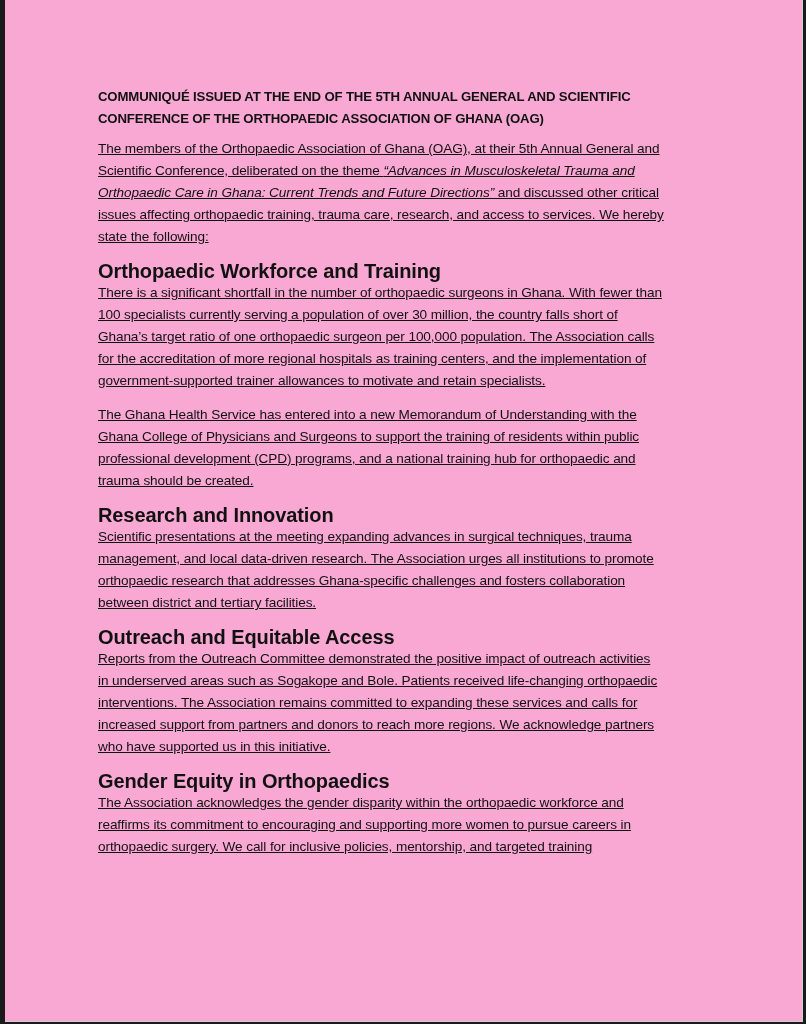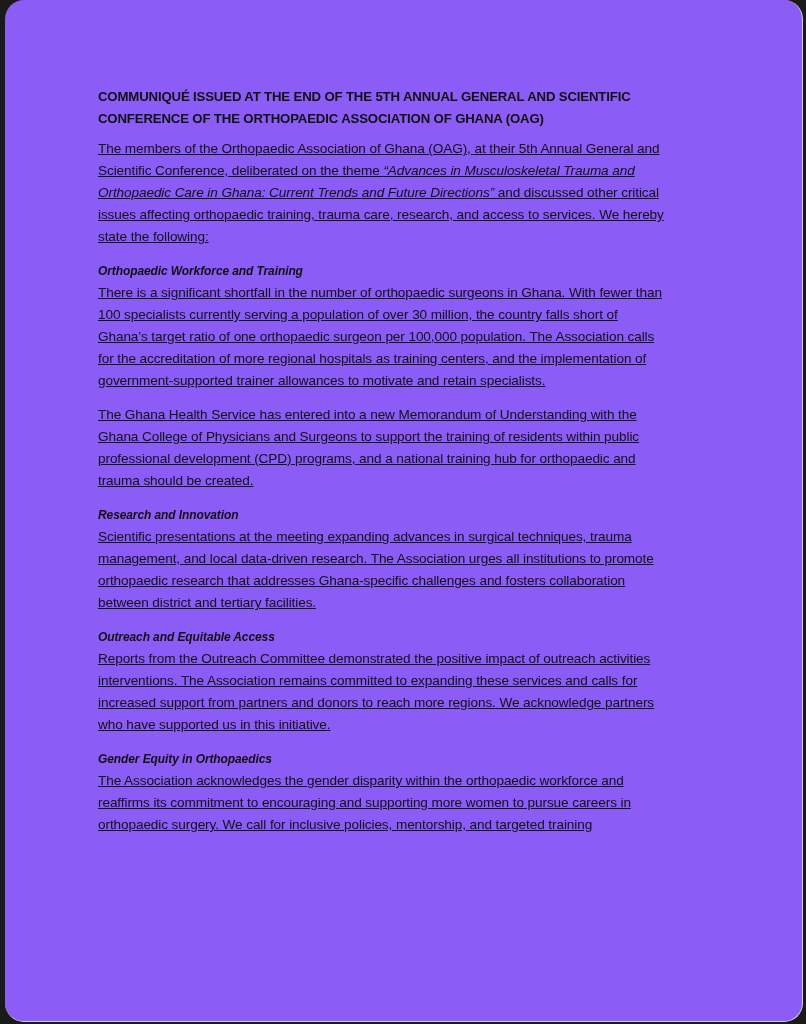--- a/index.html
+++ b/index.html
@@ -3,24 +3,23 @@
 <meta charset="utf-8">
 <style>
   html, body { margin: 0; padding: 0; }
   body {
     width: 806px; height: 1024px; overflow: hidden;
     background: #1a1a1a;
     font-family: "Liberation Sans", sans-serif;
   }
   .page {
     position: absolute; left: 5px; top: 0; width: 797px; height: 1021px;
-    background: #8b5cf6;
+    background: #f9a8d4;
     border-right: 1px solid #cfcfcf;
     border-bottom: 1px solid #cfcfcf;
-    border-radius: 19px;
   }
   .content {
     position: absolute; left: 93px; top: 86px; width: 620px;
     color: #111111;
   }
   .heading {
     margin: 0;
     font-weight: bold;
     font-size: 13.2px;
     line-height: 22px;
@@ -32,24 +31,23 @@
     margin: 0;
     font-size: 13.6px;
     line-height: 22px;
     letter-spacing: -0.1px;
   }
   .line { display: block; white-space: nowrap; text-decoration: underline; }
   .section { margin-top: 12px; }
   .section-title {
     display: block;
     font-weight: bold;
-    font-size: 12px;
+    font-size: 20px;
     line-height: 22px;
     letter-spacing: -0.1px;
-    font-style: italic;
   }
   em { font-style: italic; }
 </style>
 </head>
 <body>
 
 <div class="page">
   <div class="content">
 
     <div class="heading-block">
@@ -92,20 +90,21 @@
         <span class="line">management, and local data-driven research. The Association urges all institutions to promote</span>
         <span class="line">orthopaedic research that addresses Ghana-specific challenges and fosters collaboration</span>
         <span class="line">between district and tertiary facilities.</span>
       </p>
     </div>
 
     <div class="section">
       <span class="section-title">Outreach and Equitable Access</span>
       <p class="body">
         <span class="line">Reports from the Outreach Committee demonstrated the positive impact of outreach activities</span>
+        <span class="line">in underserved areas such as Sogakope and Bole. Patients received life-changing orthopaedic</span>
         <span class="line">interventions. The Association remains committed to expanding these services and calls for</span>
         <span class="line">increased support from partners and donors to reach more regions. We acknowledge partners</span>
         <span class="line">who have supported us in this initiative.</span>
       </p>
     </div>
 
     <div class="section">
       <span class="section-title">Gender Equity in Orthopaedics</span>
       <p class="body">
         <span class="line">The Association acknowledges the gender disparity within the orthopaedic workforce and</span>

